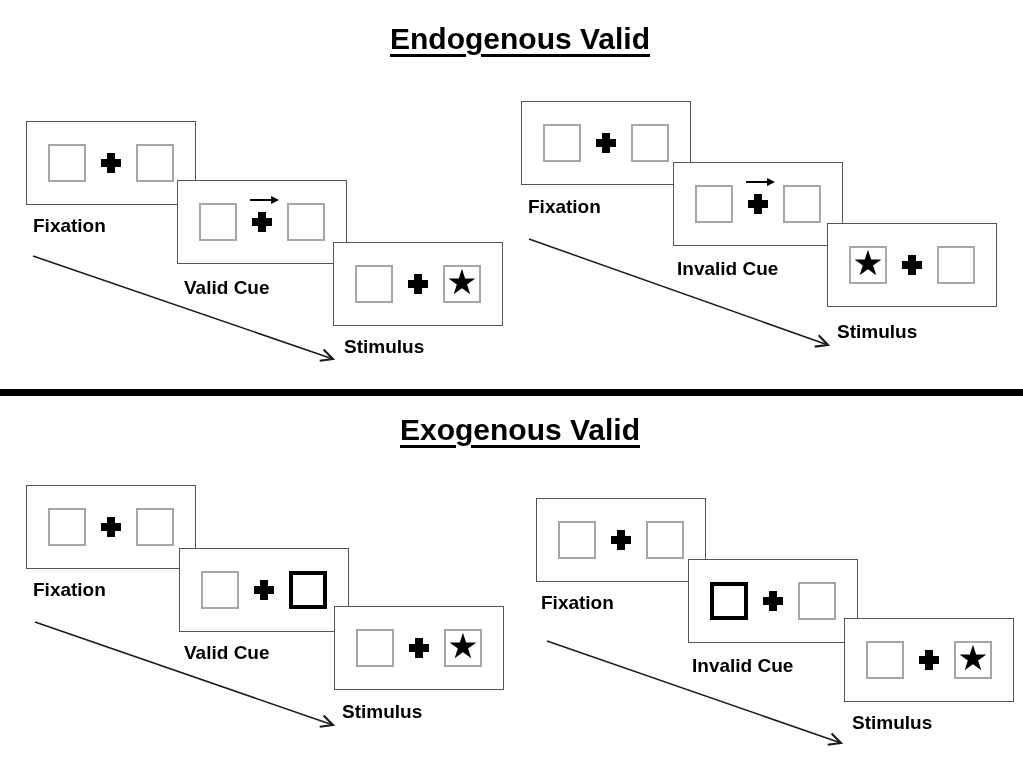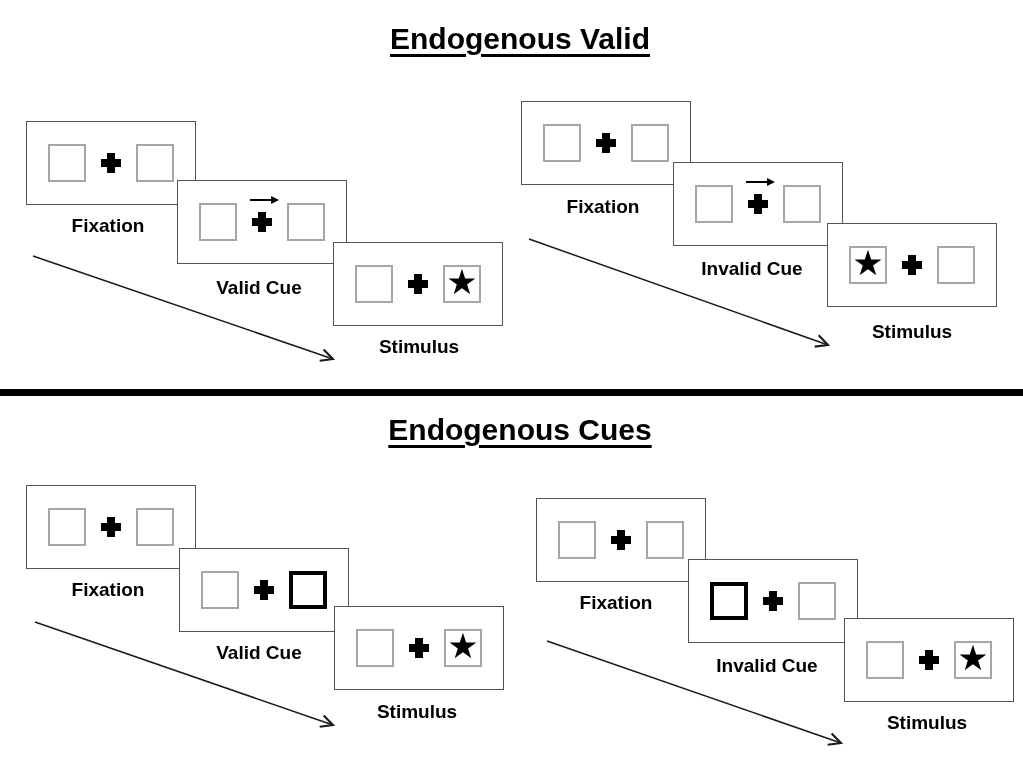--- a/index.html
+++ b/index.html
@@ -29,21 +29,21 @@
   .plus{position:relative;width:20px;height:20px;display:inline-block;flex:0 0 auto}
   .plus::before{content:"";position:absolute;left:0;top:6px;width:20px;height:8px;background:#000}
   .plus::after{content:"";position:absolute;top:0;left:6px;width:8px;height:20px;background:#000}
   .plus-wrap{position:relative;width:20px;height:20px;flex:0 0 auto}
   .cue-arrow{position:absolute;left:-3px;top:-18px}
   .star{
     font-family:"DejaVu Sans",sans-serif;font-size:35px;line-height:35px;color:#000;
     display:block;margin-top:-3px;
   }
   .flabel{
-    position:absolute;width:150px;text-align:center;
+    position:absolute;width:150px;text-align:left;
     font-size:19px;font-weight:bold;white-space:nowrap;
   }
   .tarrow{position:absolute;z-index:0}
 </style>
 </head>
 <body>
 
 <div class="section-title" style="top:22px">
   <span>Endogenous Valid</span>
 </div>
@@ -116,21 +116,21 @@
   <span class="plus"></span>
   <div class="sq"></div>
 </div>
 <div class="flabel" style="left:528px;top:196px">Fixation</div>
 <div class="flabel" style="left:677px;top:258px">Invalid Cue</div>
 <div class="flabel" style="left:837px;top:321px">Stimulus</div>
 
 <div class="divider"></div>
 
 <div class="section-title" style="top:413px">
-  <span>Endogenous Cues</span>
+  <span>Exogenous Valid</span>
 </div>
 
 <svg class="tarrow" style="left:29px;top:614px" width="315" height="122">
   <defs>
       <marker id="ah3" markerWidth="12" markerHeight="12" refX="9" refY="5" orient="auto">
     <path d="M1,1 L9,5 L1,9" fill="none" stroke="#1a1a1a" stroke-width="1.4"></path>
       </marker>
     </defs>
   <line x1="6" y1="8" x2="304" y2="111" stroke="#1a1a1a" stroke-width="1.5" marker-end="url(#ah3)"></line>
 </svg>

